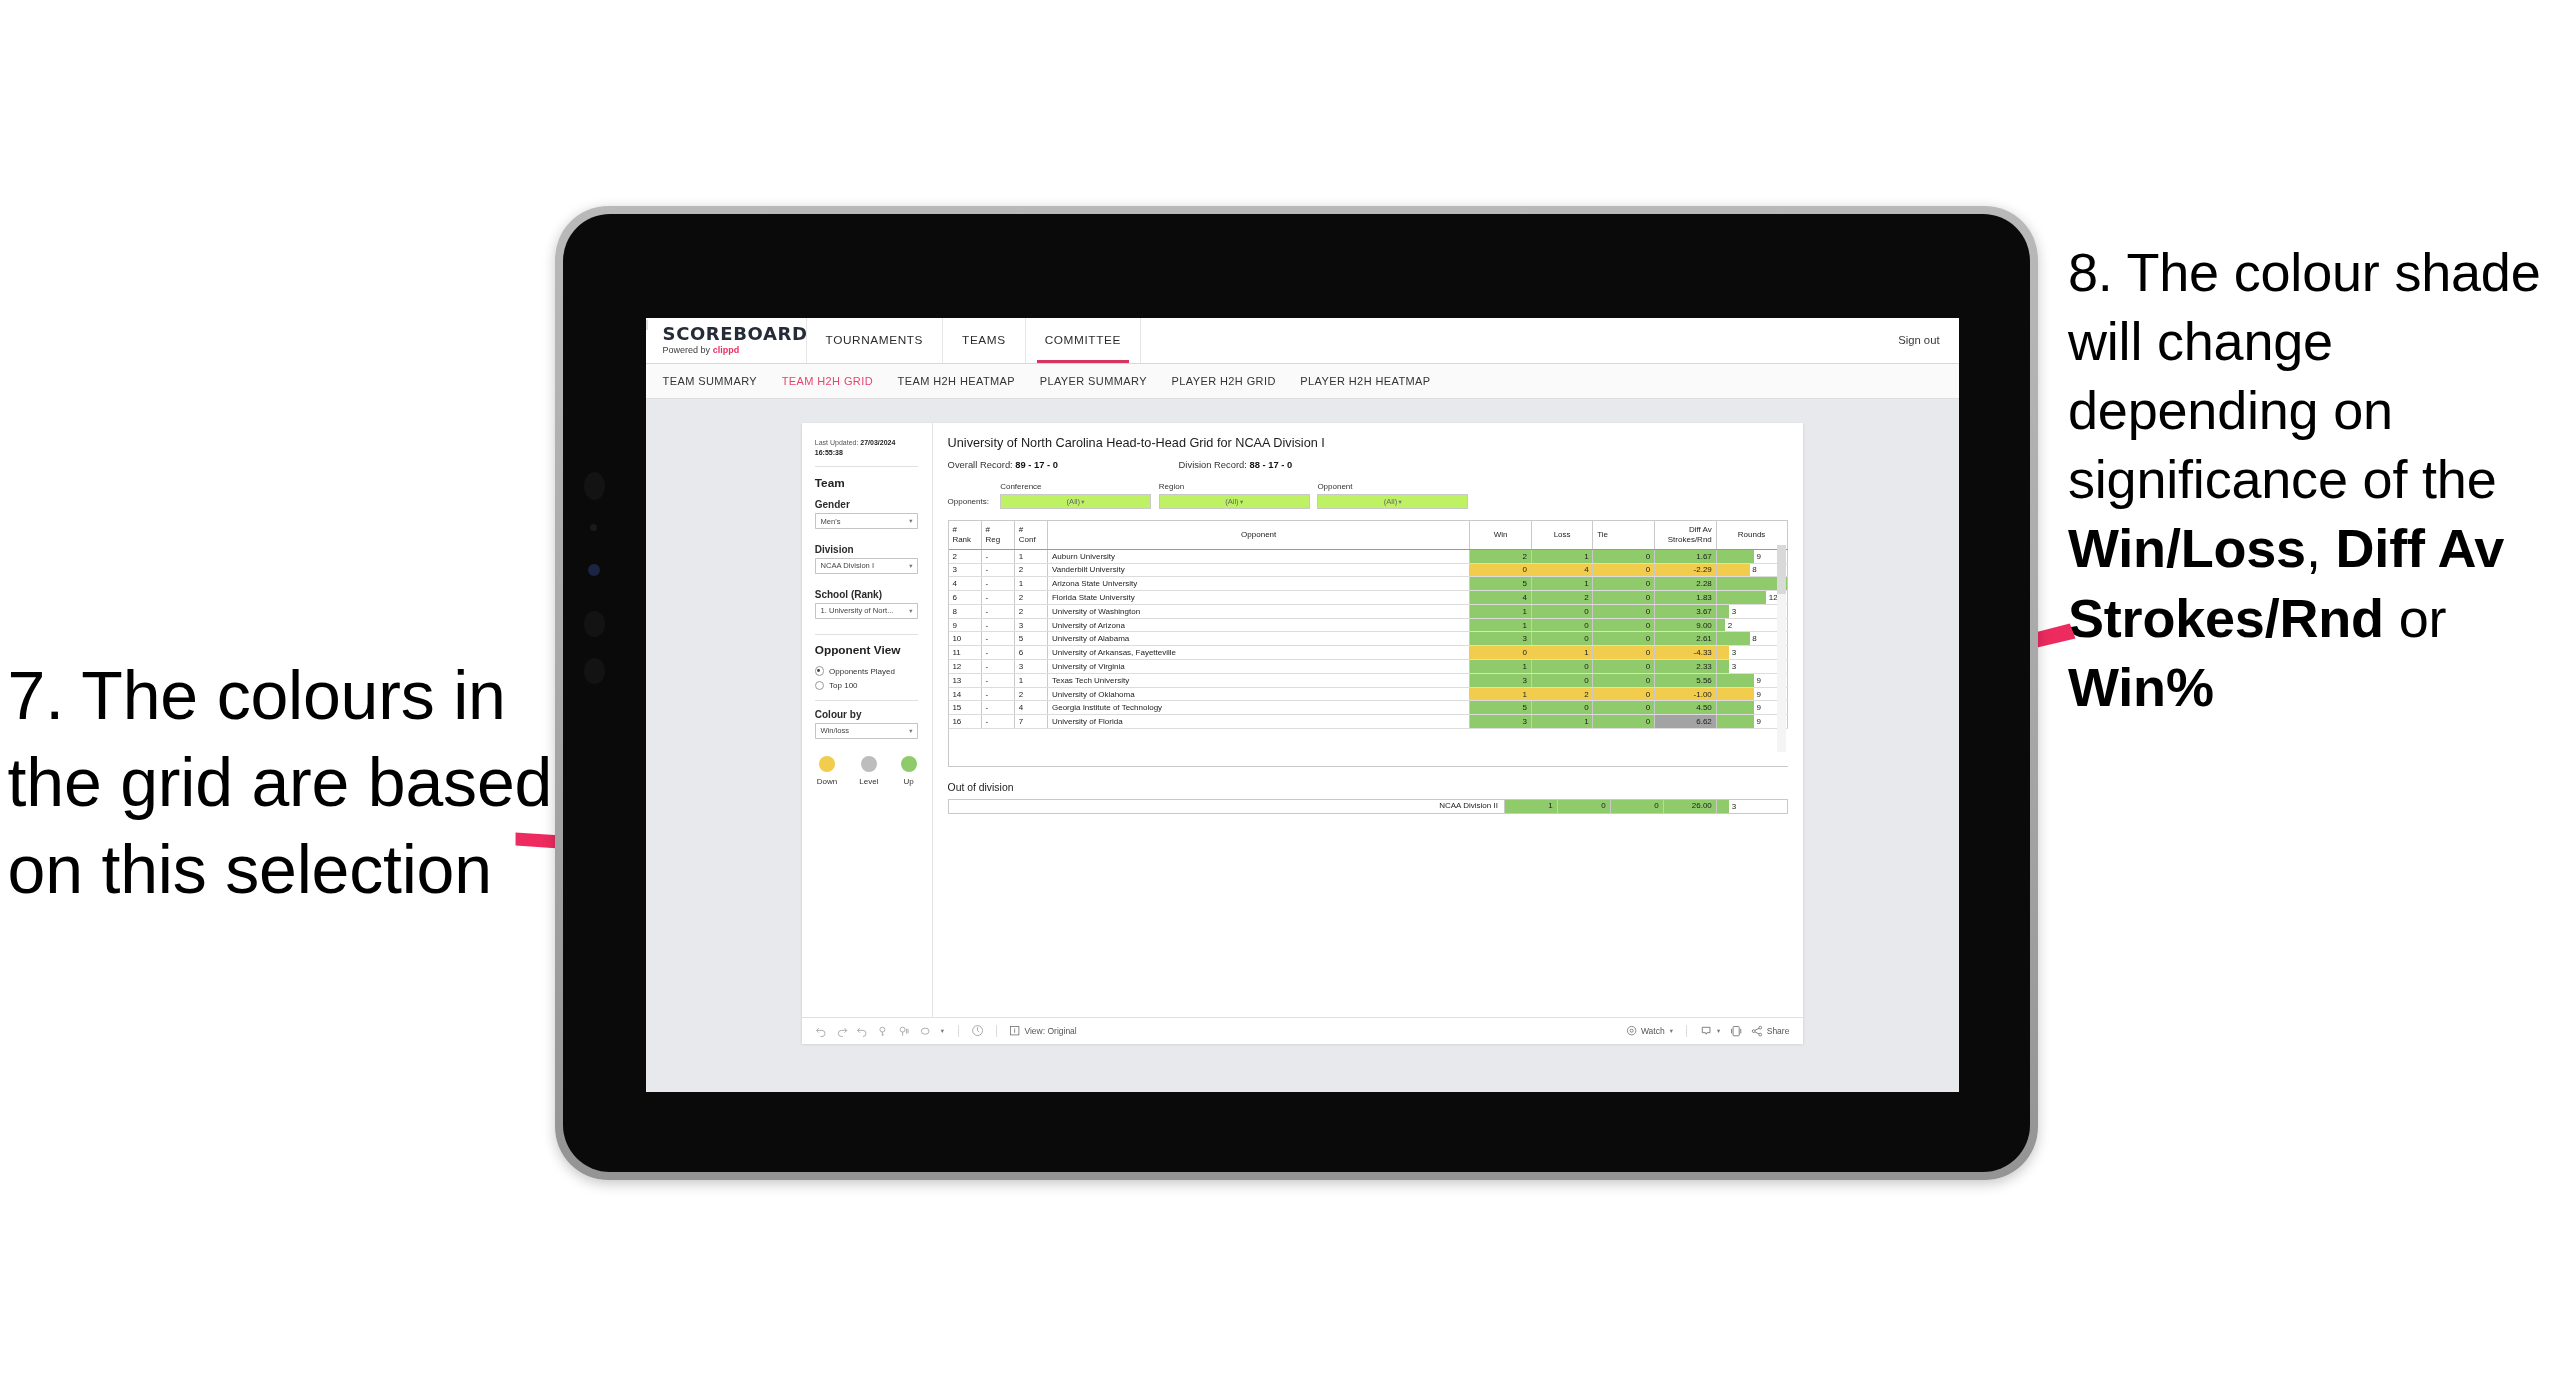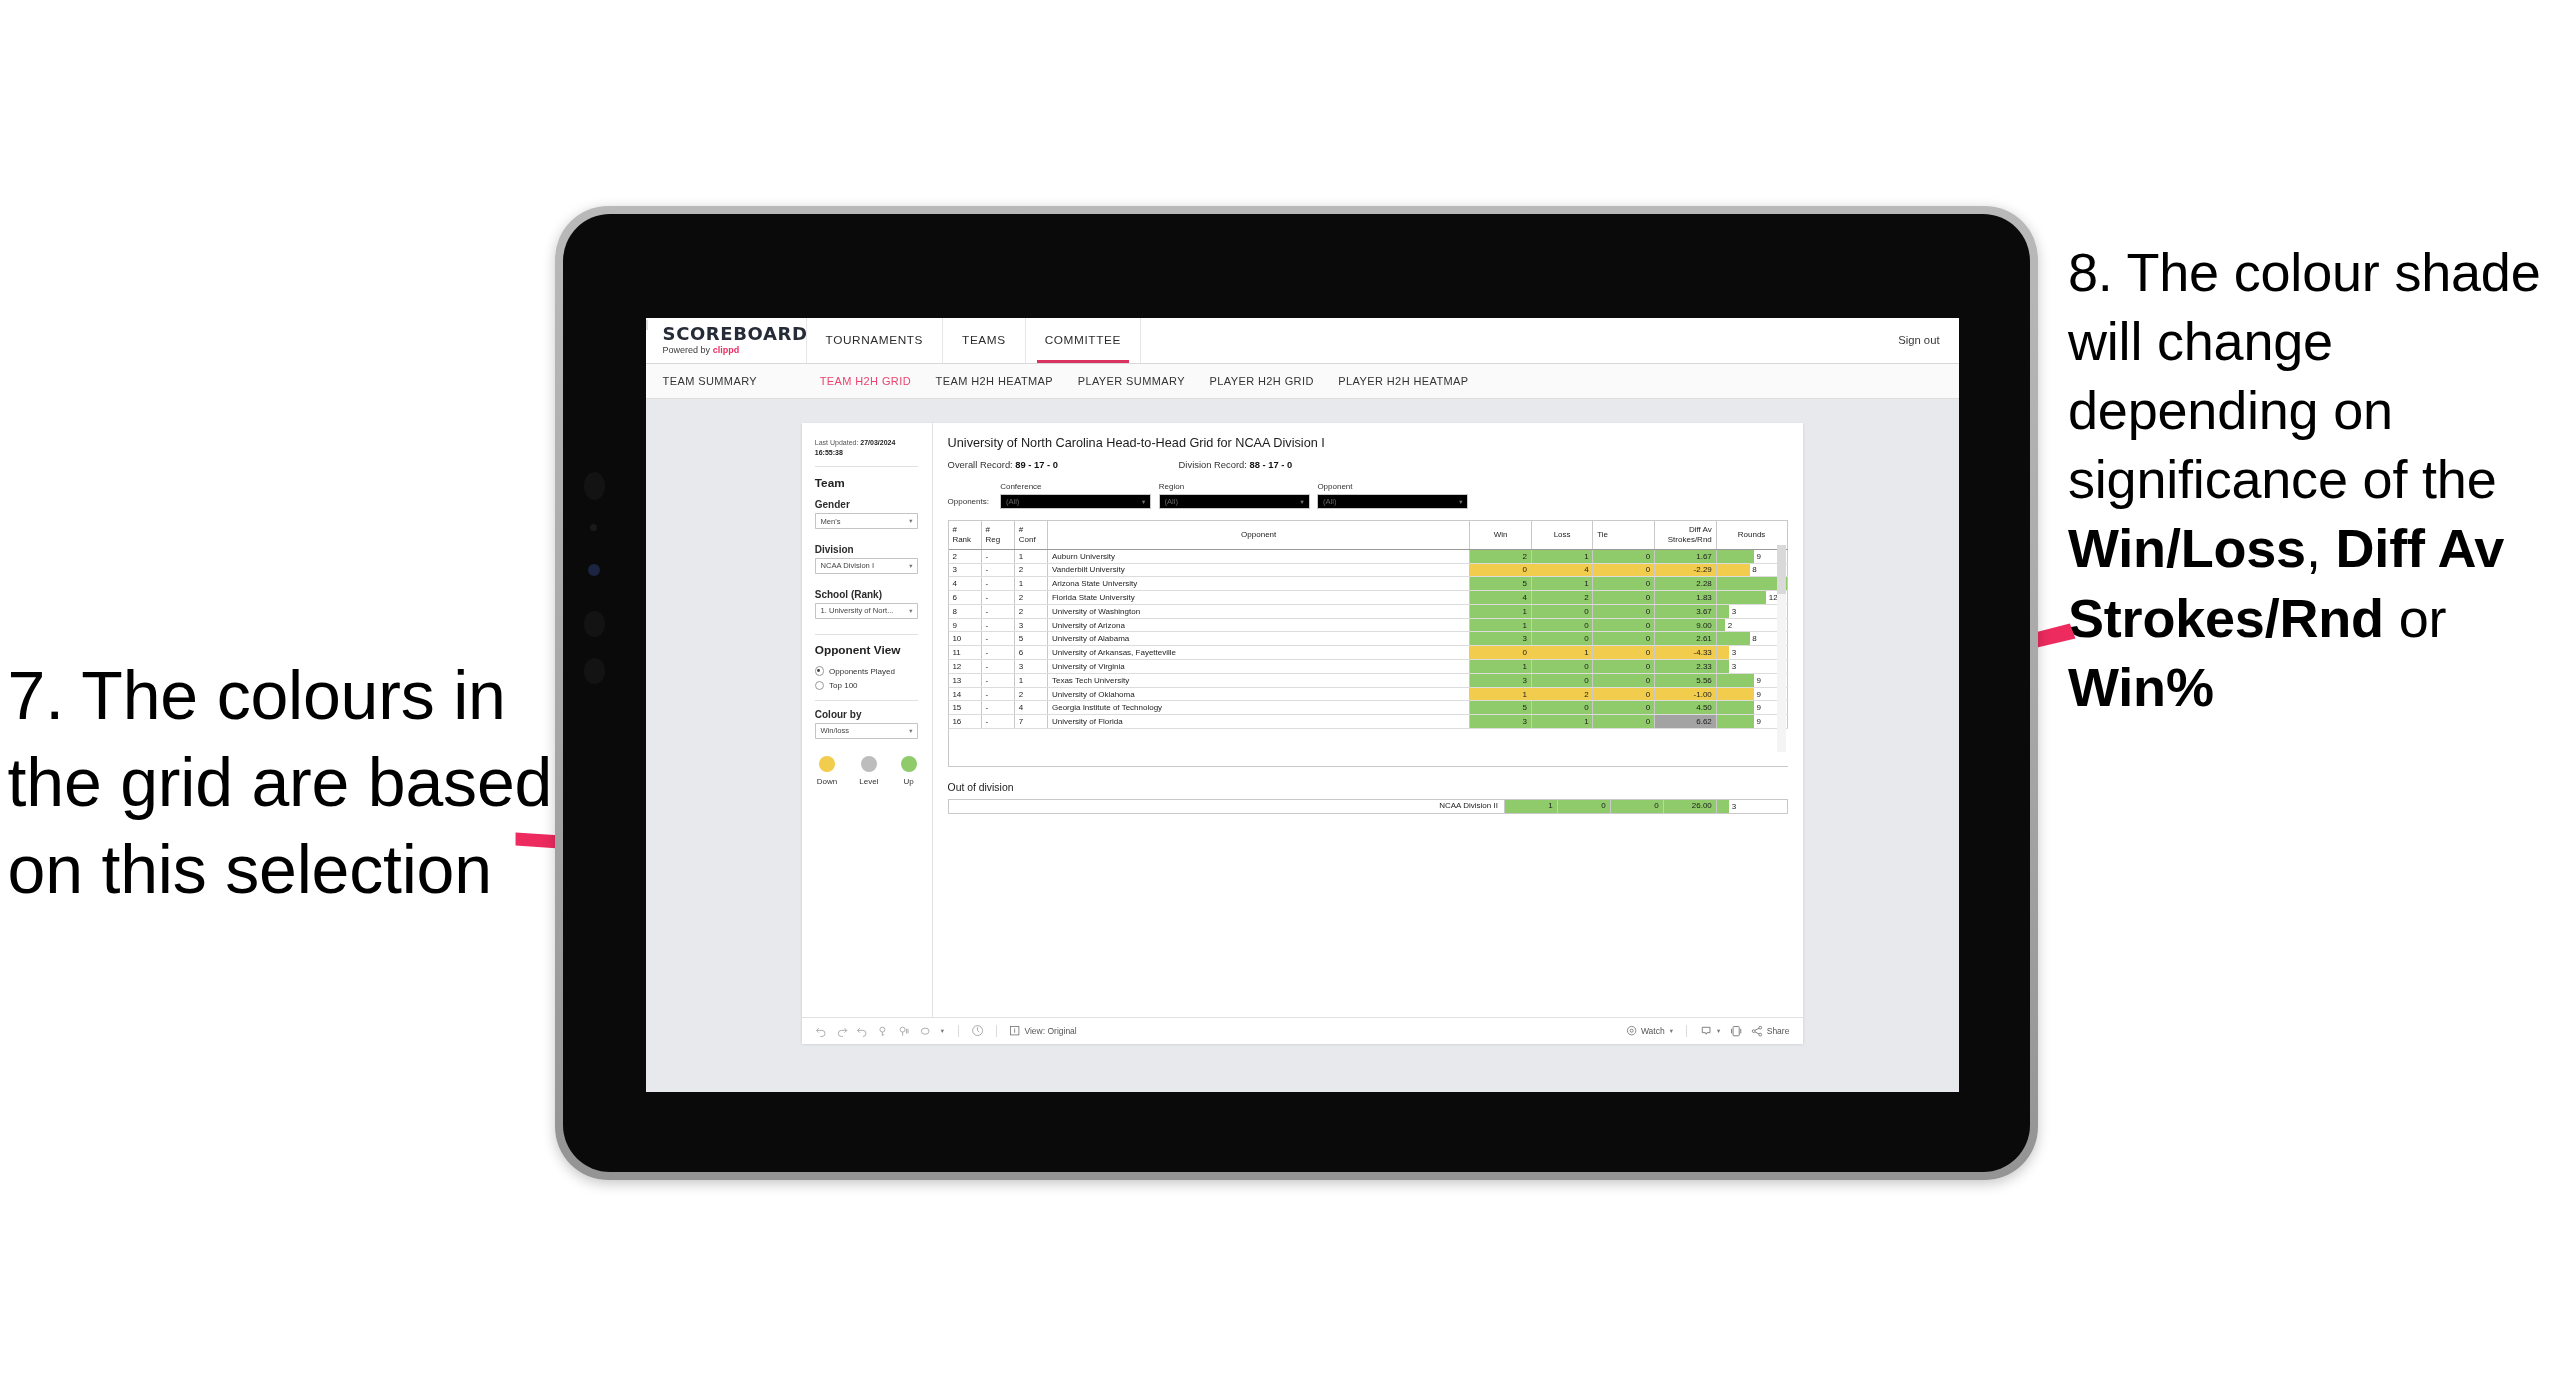--- a/index.html
+++ b/index.html
@@ -50,21 +50,21 @@
   .logo-sub i{color:#ec2d63;font-style:normal;font-weight:700;}
   .topnav-item{display:flex;align-items:center;padding:0 19px;font-size:11.8px;
     letter-spacing:0.6px;color:#2b2b2b;border-right:0.9px solid #e6e6e6;cursor:pointer;position:relative;}
   .topnav-item.active::after{content:"";position:absolute;left:11.3px;right:11.3px;bottom:0;height:2.8px;background:#d9345f;}
   .topnav-spacer{flex:1;}
   .signout{display:flex;align-items:center;padding-right:19px;font-size:11.3px;color:#3a3a3a;gap:11.3px;}
   .signout .bar{color:#bdbdbd;}
 
   #subnav{height:34px;background:#fafafa;border-bottom:0.9px solid #dedede;display:flex;align-items:center;padding-left:17px;gap:24.6px;}
   .subnav-item{font-size:11px;letter-spacing:0.4px;color:#333;cursor:pointer;white-space:nowrap;}
-  .subnav-item.active{color:#e8436e;margin-left:38px;}
+  .subnav-item.active{color:#e8436e;}
 
   #canvas{background:#e7e9ec;height:calc(100% - 81px);padding:24.6px 0 0 0;box-sizing:border-box;}
   #viz{
     margin:0 auto;width:1001px;height:621px;background:#fff;
     box-shadow:0 0.9px 2.8px rgba(0,0,0,.14);display:flex;flex-direction:column;
   }
   #viz-body{flex:1;display:flex;min-height:0;}
 
   
   #sidebar{width:131px;padding:15px 13.2px 0 13.2px;box-sizing:border-box;border-right:0.9px solid #e2e2e2;
@@ -92,22 +92,22 @@
   
   #main{flex:1;padding:13.2px 15px 0 15px;box-sizing:border-box;min-width:0;display:flex;flex-direction:column;}
   #viz-title{font-size:12.7px;color:#1c1c1c;margin-bottom:8.5px;}
   #records{display:flex;font-size:9.4px;color:#333;margin-bottom:12.3px;}
   #records .rec{width:231px;}
   #records b{color:#111;}
   #filters{display:flex;align-items:flex-end;gap:7.6px;margin-bottom:10.4px;}
   #filters .oplabel{font-size:8px;color:#333;padding-bottom:2.8px;width:45px;}
   .fgrp{width:151px;}
   .fgrp .flbl{font-size:8px;color:#333;margin-bottom:2.8px;}
-  .fsel{height:13.2px;border:0.9px solid #c9c9c9;background:#000000;display:flex;align-items:center;
-    justify-content:space-between;padding:0 3.8px 0 4.7px;font-size:7.6px;color:#666;cursor:pointer;}
+  .fsel{height:13.2px;border:0.9px solid #c9c9c9;background:#bef264;display:flex;align-items:center;
+    justify-content:center;padding:0 3.8px 0 4.7px;font-size:7.6px;color:#666;cursor:pointer;}
 
   
   #tablewrap{position:relative;border:0.9px solid #c9c9c9;border-right:none;height:247px;box-sizing:border-box;overflow:hidden;background:#fff;}
   table{border-collapse:collapse;width:100%;table-layout:fixed;font-size:8px;color:#1c1c1c;}
   th{font-weight:400;border-right:0.9px solid #c9c9c9;border-bottom:0.9px solid #999;
      padding:4.7px 3.8px;text-align:center;vertical-align:middle;background:#fff;font-size:8px;line-height:1.18;}
   td{border-right:0.9px solid #c9c9c9;border-bottom:0.9px solid #dcdcdc;padding:1.9px 3.8px;height:13.2px;box-sizing:border-box;}
   .c-num{text-align:left;width:24.6px;}
   .c-opp{text-align:left;}
   .c-val{text-align:right;width:53px;}

